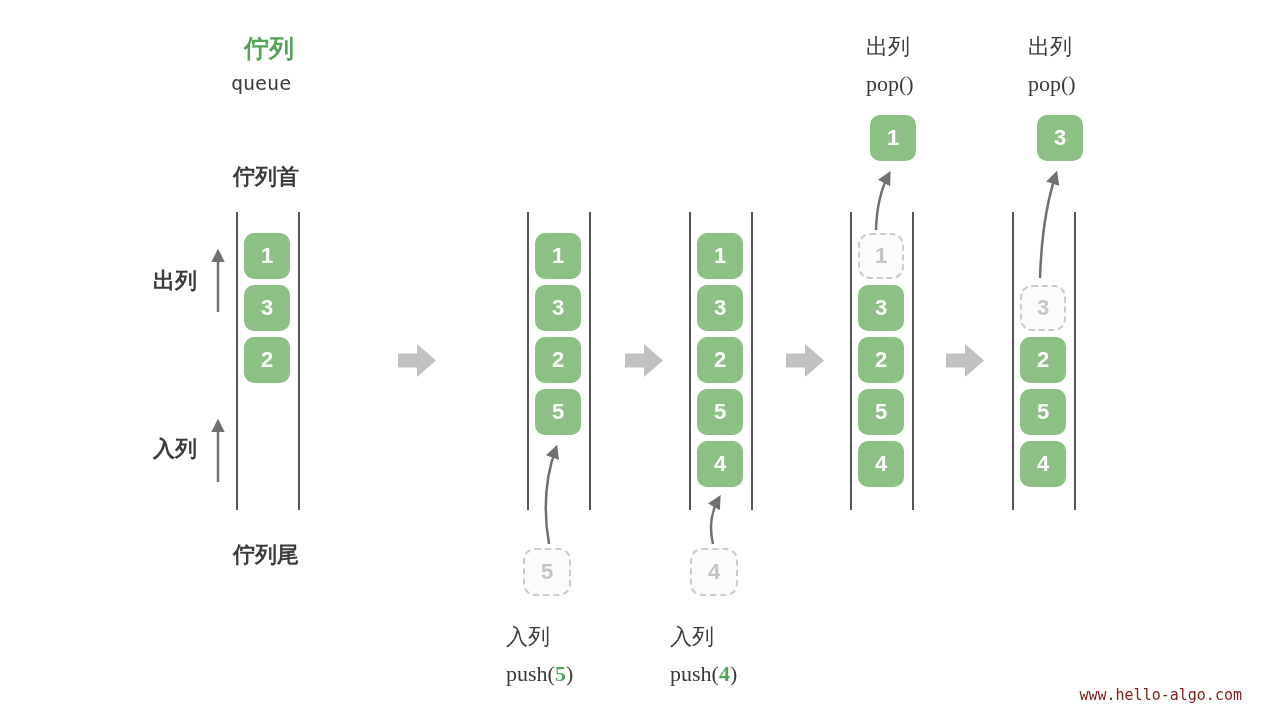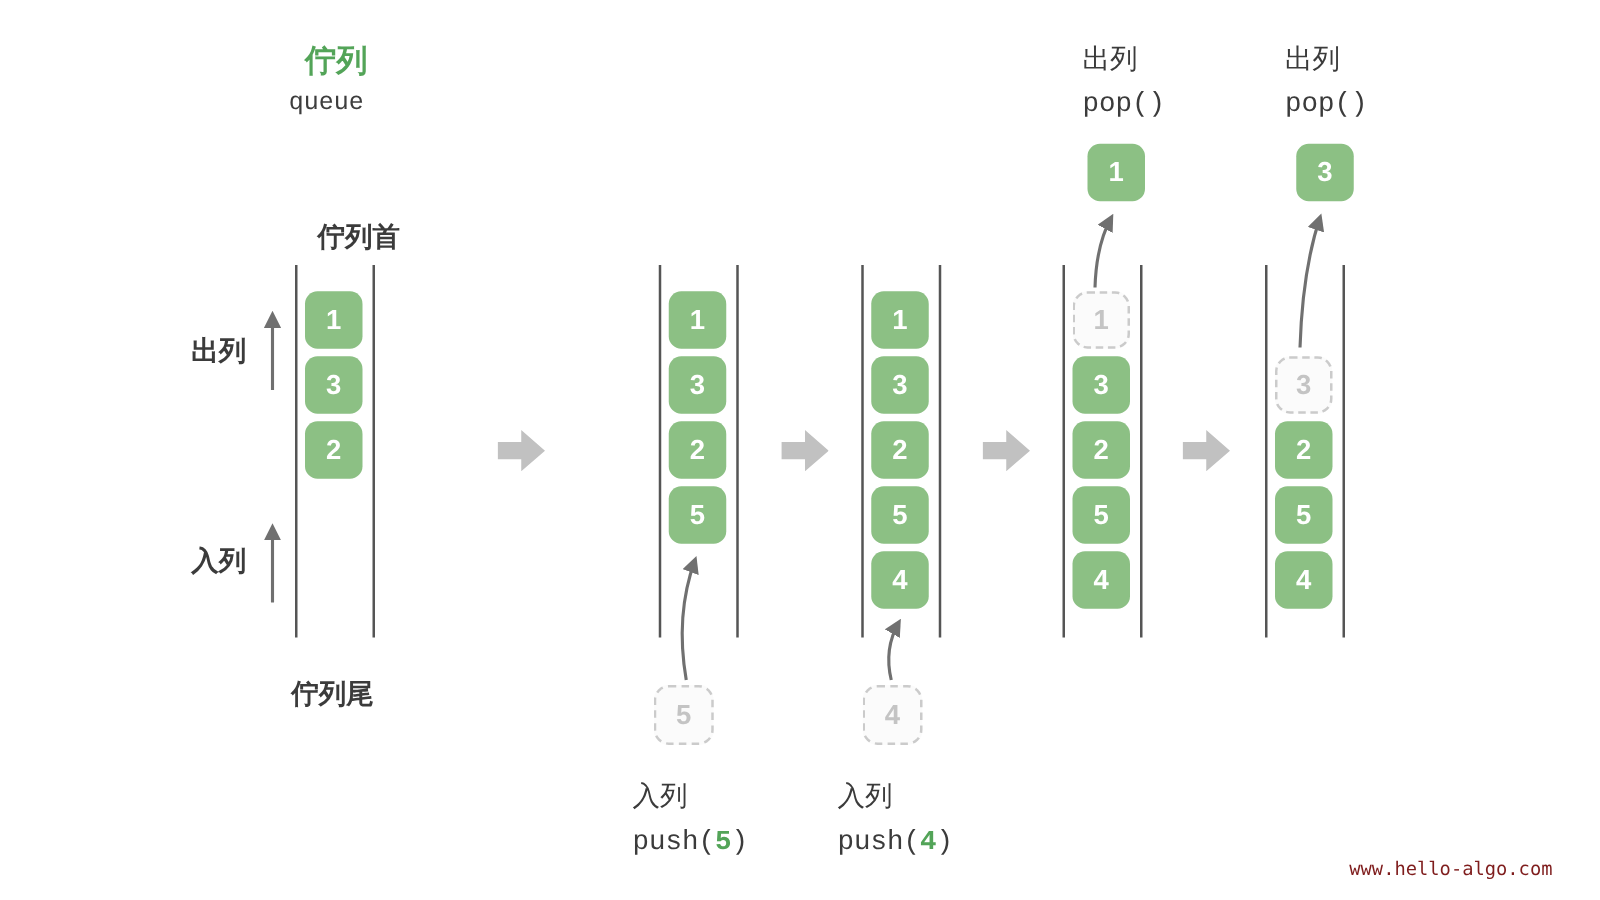--- a/index.html
+++ b/index.html
@@ -38,38 +38,38 @@
 
   
   .block-arrow {
     position:absolute; width:38px; height:33px; background:#c1c1c1;
     clip-path: polygon(0% 29%, 50% 29%, 50% 0%, 100% 50%, 50% 100%, 50% 71%, 0% 71%);
   }
 
   
   .op-block { position:absolute; line-height:37px; white-space:nowrap; }
   .op-label { font-size:22px; color:#3b3b3b; }
-  .op-code  { font-size:22px; color:#3b3b3b; font-family:Liberation Mono, monospace; }
+  .op-code  { font-size:22px; color:#3b3b3b; font-family:Liberation Serif, serif; }
   .op-arg   { color:#53A458; font-weight:bold; }
 
   .watermark {
     position:absolute; right:38px; bottom:16px; font-size:15px; color:#7f1d1d;
     font-family:"DejaVu Sans Mono", monospace;
   }
   svg.overlay { position:absolute; left:0; top:0; pointer-events:none; }
 </style>
 </head>
 <body>
 
 <div class="canvas">
 
   <div class="abs title-zh" style="left:244px; top:32px;">佇列</div>
-  <div class="abs title-en" style="left:231px; top:71px;font-family:Liberation Mono, monospace;">queue</div>
+  <div class="abs title-en" style="left:231px; top:71px;">queue</div>
 
-  <div class="abs side-label" style="left:233px; top:175px;margin-left:21px;">佇列首</div>
+  <div class="abs side-label" style="left:233px; top:162px;">佇列首</div>
   <div class="abs side-label" style="left:233px; top:540px;">佇列尾</div>
   <div class="abs side-label" style="left:153px; top:266px;">出列</div>
   <div class="abs side-label" style="left:153px; top:434px;">入列</div>
 
   <div id="columns-root">
       <div class="vline" style="left: 236px;"></div>
       <div class="vline" style="left: 298px;"></div>
       <div class="slot solid" style="left: 244px; top: 233px;">1</div>
       <div class="slot solid" style="left: 244px; top: 285px;">3</div>
       <div class="slot solid" style="left: 244px; top: 337px;">2</div>

